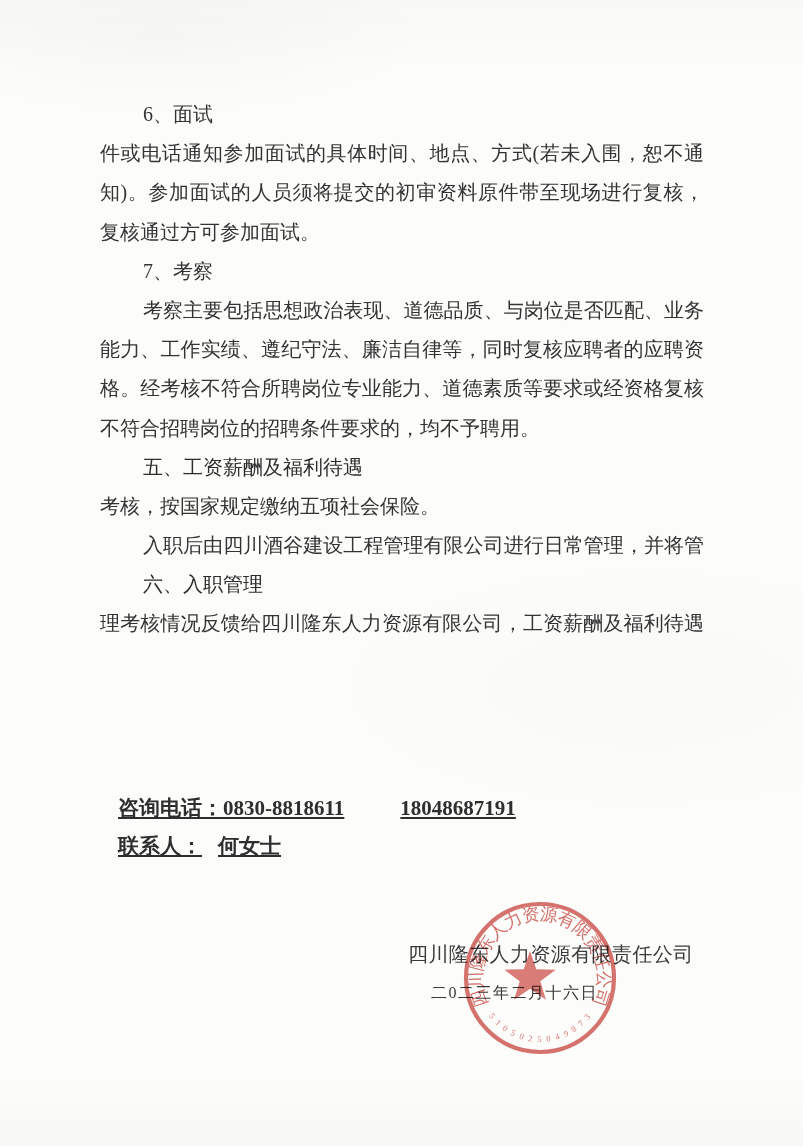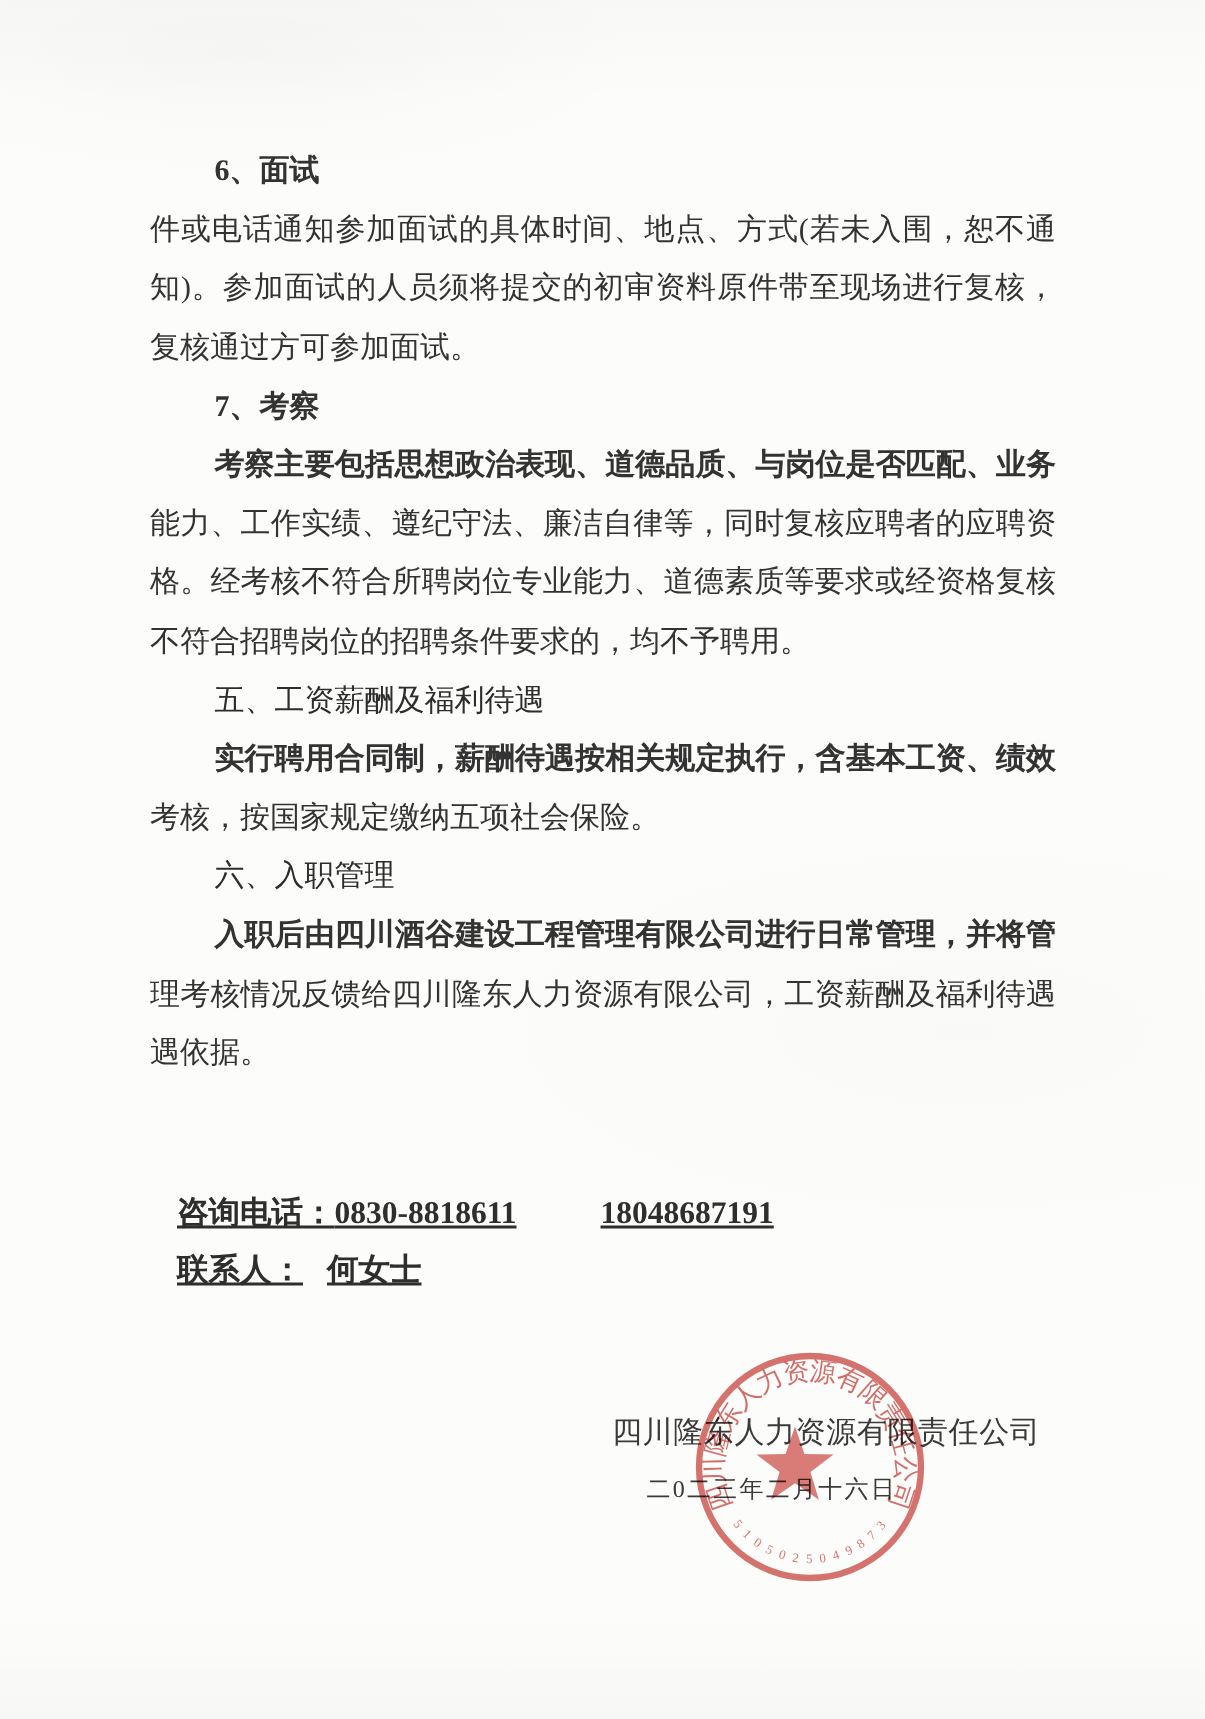--- a/index.html
+++ b/index.html
@@ -17,21 +17,21 @@
       linear-gradient(180deg, rgba(0,0,0,0.015) 0%, transparent 6%, transparent 94%, rgba(0,0,0,0.02) 100%);
   }
   .doc{
     position:absolute;left:100px;top:95px;width:604px;
     font-size:20px;color:#333;
   }
   .line{
     line-height:39.2px;height:39.2px;
     text-align:left;
   }
-  .line.indent{padding-left:43px;font-weight:bold;}
+  .line.indent{padding-left:43px;}
   .line.fill{text-align:justify;text-align-last:justify;text-justify:inter-character;}
   .line.bold{font-weight:normal;color:#2d2d2d;}
   .contact{
     position:absolute;left:118px;top:789px;
     font-size:21px;font-weight:bold;color:#2e2e2e;text-decoration:underline;
   }
   .contact .row{line-height:38px;height:38px;}
   .contact .phone2{margin-left:56px;}
   .contact .person-name{margin-left:16px;}
   .sig-company{
@@ -55,26 +55,24 @@
     <div class="line indent">6、面试</div>
     <div class="line fill">件或电话通知参加面试的具体时间、地点、方式(若未入围，恕不通</div>
     <div class="line fill">知)。参加面试的人员须将提交的初审资料原件带至现场进行复核，</div>
     <div class="line">复核通过方可参加面试。</div>
     <div class="line indent">7、考察</div>
     <div class="line indent fill">考察主要包括思想政治表现、道德品质、与岗位是否匹配、业务</div>
     <div class="line fill">能力、工作实绩、遵纪守法、廉洁自律等，同时复核应聘者的应聘资</div>
     <div class="line fill">格。经考核不符合所聘岗位专业能力、道德素质等要求或经资格复核</div>
     <div class="line">不符合招聘岗位的招聘条件要求的，均不予聘用。</div>
     <div class="line indent bold">五、工资薪酬及福利待遇</div>
-    <div class="line indent fill">实行聘用合同制，薪酬待遇按相关规定执行，含基本工资、绩效</div>
     <div class="line">考核，按国家规定缴纳五项社会保险。</div>
+    <div class="line indent fill">入职后由四川酒谷建设工程管理有限公司进行日常管理，并将管</div>
     <div class="line indent bold">六、入职管理</div>
-    <div class="line indent fill">入职后由四川酒谷建设工程管理有限公司进行日常管理，并将管</div>
     <div class="line fill">理考核情况反馈给四川隆东人力资源有限公司，工资薪酬及福利待遇</div>
-    <div class="line">遇依据。</div>
   </div>
 
 <div class="contact">
   <div class="row">
     <span>咨询电话：</span><span>0830-8818611</span><span class="phone2">18048687191</span>
   </div>
   <div class="row">
     <span>联系人：</span><span class="person-name">何女士</span>
   </div>
 </div>

